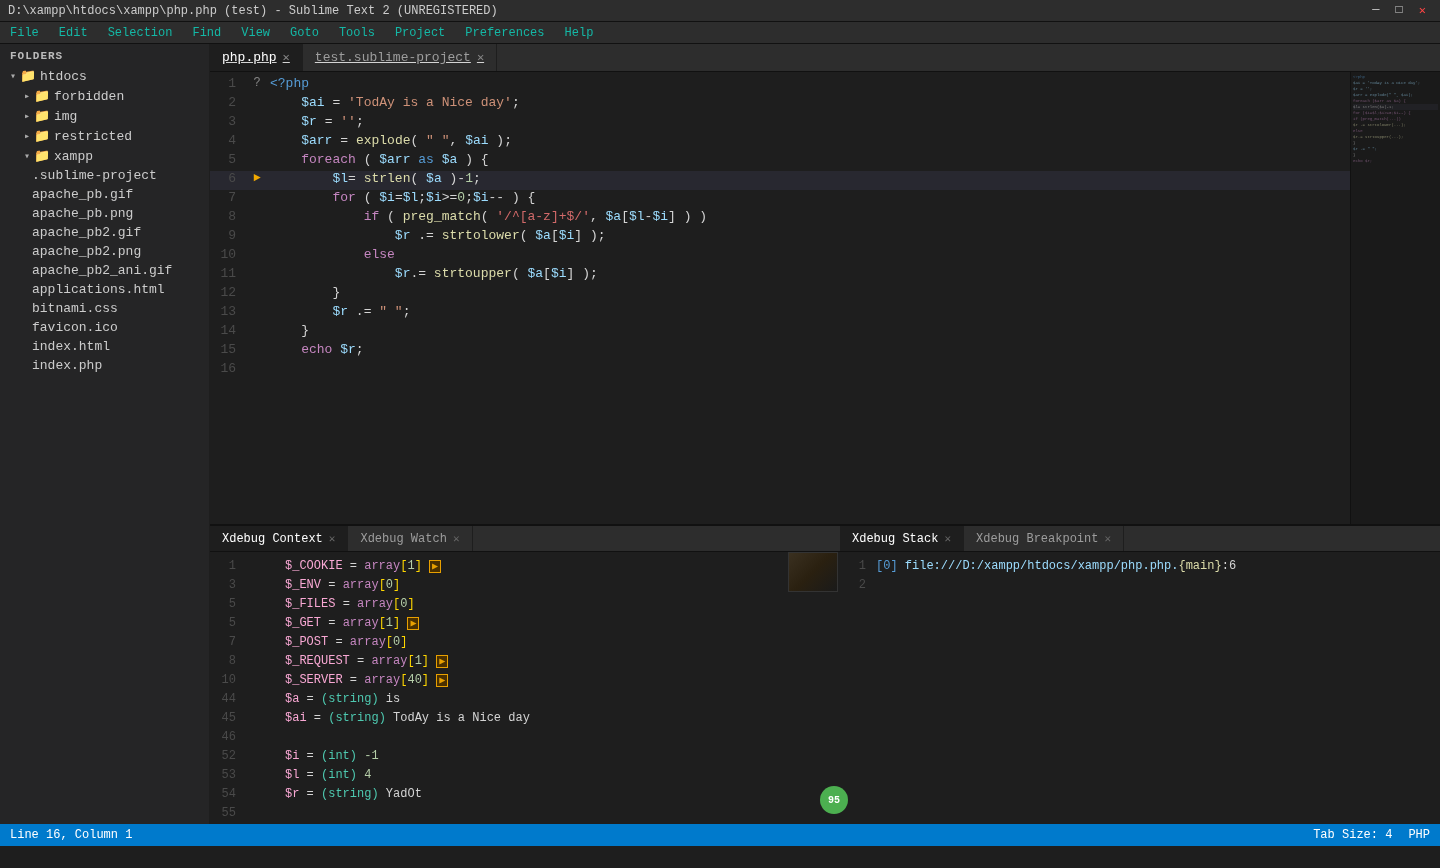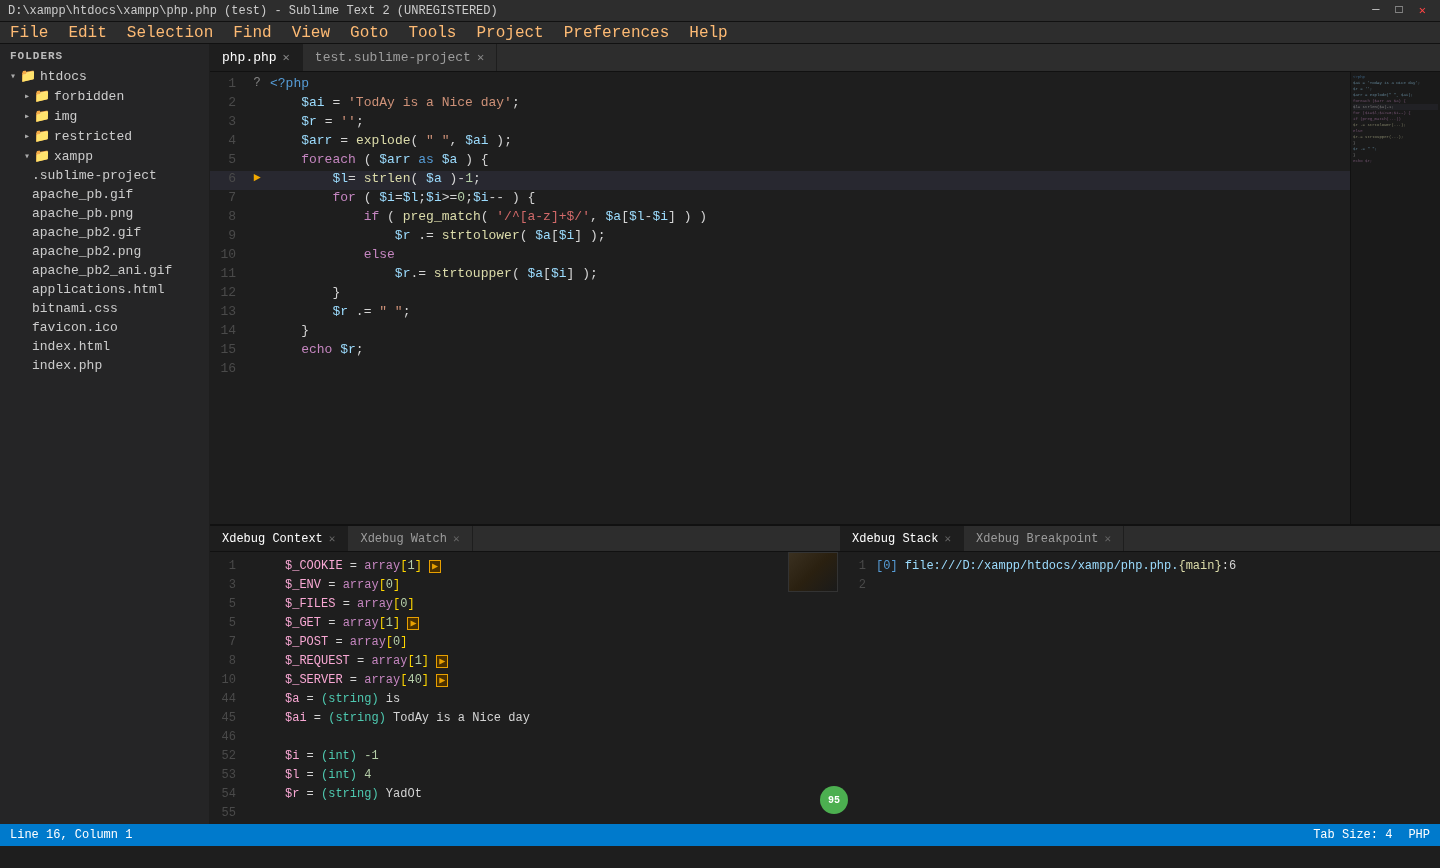--- a/index.html
+++ b/index.html
@@ -20,22 +20,22 @@
     
     #menu-bar {
       background: #2d2d2d;
       height: 22px;
       display: flex;
       align-items: center;
       border-bottom: 1px solid #111;
     }
     #menu-bar span {
       padding: 2px 10px;
-      font-size: 16px;
-      color: #fdba74;
+      font-size: 12px;
+      color: #14b8a6;
       cursor: pointer;
     }
 
     
     #main-layout {
       display: flex;
       height: calc(868px - 44px - 22px - 22px);
     }
 
     
@@ -92,20 +92,21 @@
       overflow: hidden;
     }
 
     
     #tab-bar {
       display: flex;
       background: #2d2d2d;
       border-bottom: 1px solid #111;
       height: 28px;
       align-items: stretch;
+      text-decoration: underline;
     }
     .tab {
       display: flex;
       align-items: center;
       padding: 0 12px;
       font-size: 13px;
       cursor: pointer;
       border-right: 1px solid #1e1e1e;
       gap: 6px;
       color: #9d9d9d;

